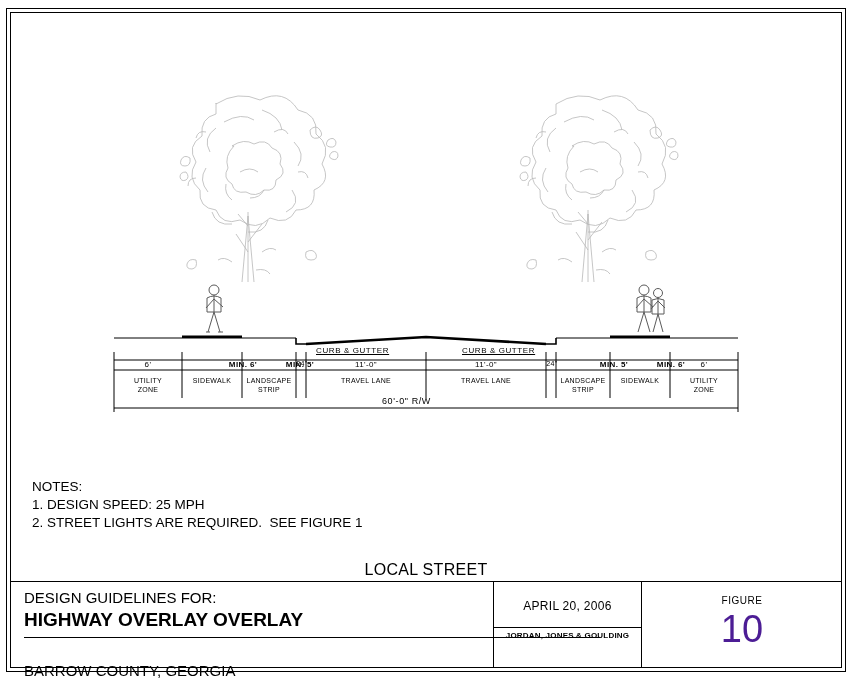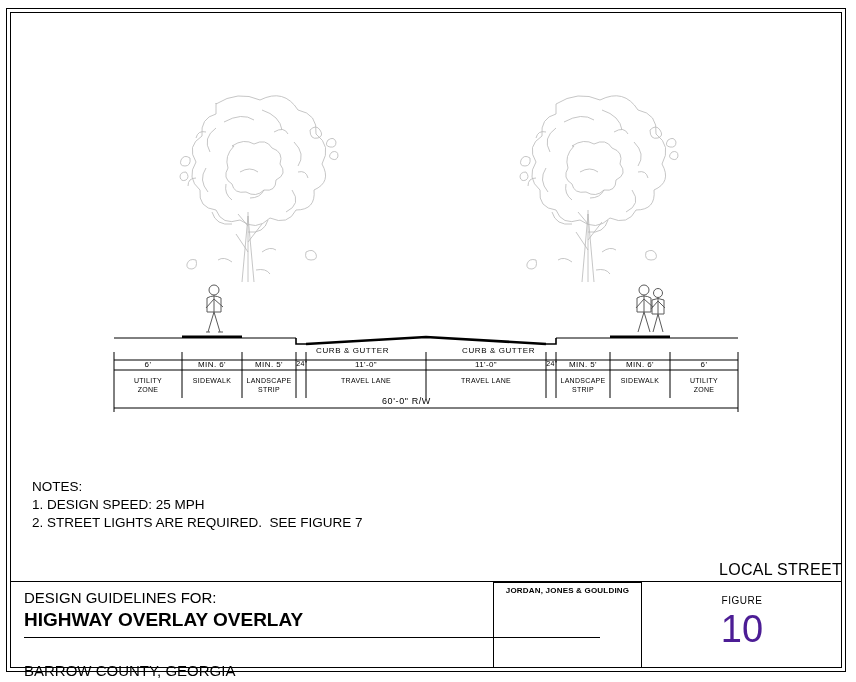--- a/index.html
+++ b/index.html
@@ -44,36 +44,37 @@
     height: 450px;
   }
   .dim-label {
     position: absolute;
     font-size: 8px;
     text-align: center;
     color: #000;
     white-space: nowrap;
     letter-spacing: 0.4px;
   }
-  .dim-label.bold { font-weight: normal; }
+  .dim-label.bold { font-weight: bold; margin-left: 31px; }
   .zone-label {
     position: absolute;
     font-size: 7px;
     text-align: center;
     color: #000;
     line-height: 9px;
     white-space: nowrap;
     letter-spacing: 0.3px;
   }
   .curb-label {
     position: absolute;
     font-size: 8px;
     color: #000;
     letter-spacing: 0.6px;
     white-space: nowrap;
+    text-decoration: underline;
   }
   .rw-label {
     position: absolute;
     font-size: 9px;
     color: #000;
     letter-spacing: 0.6px;
     white-space: nowrap;
   }
 
   
@@ -89,21 +90,21 @@
 
   
   .title-strip {
     position: absolute;
     left: 10px;
     top: 558px;
     width: 832px;
     height: 24px;
     border-bottom: 1px solid #000;
     box-sizing: border-box;
-    text-align: right;
+    text-align: center;
   }
   .title-strip span {
     font-size: 16px;
     color: #000;
     line-height: 24px;
     letter-spacing: 0.3px;
   }
   .title-block {
     position: absolute;
     left: 10px;
@@ -341,35 +342,36 @@
 
     <div class="curb-label" style="left:306px;top:334px;">CURB &amp; GUTTER</div>
     <div class="curb-label" style="left:452px;top:334px;">CURB &amp; GUTTER</div>
 
     <div class="rw-label" style="left:372px;top:384px;">60'-0" R/W</div>
   </div>
 
   <div class="notes">
     <div>NOTES:</div>
     <div>1. DESIGN SPEED: 25 MPH</div>
-    <div>2. STREET LIGHTS ARE REQUIRED.  SEE FIGURE 7</div>
+    <div>2. STREET LIGHTS ARE REQUIRED.  SEE FIGURE 1</div>
   </div>
 
   <div class="title-strip">
     <span>LOCAL STREET</span>
   </div>
 
   <div class="title-block">
     <div class="tb-left">
       <div class="line1">DESIGN GUIDELINES FOR:</div>
       <div class="line2">HIGHWAY OVERLAY OVERLAY</div>
       <div class="rule"></div>
       <div class="line3">BARROW COUNTY, GEORGIA</div>
     </div>
     <div class="tb-mid">
+      <div class="date">APRIL 20, 2006</div>
       <div class="sep"></div>
       <div class="firm">JORDAN, JONES &amp; GOULDING</div>
     </div>
     <div class="tb-right">
       <div class="figword">FIGURE</div>
       <div class="fignum">10</div>
     </div>
   </div>
 
 </div>

